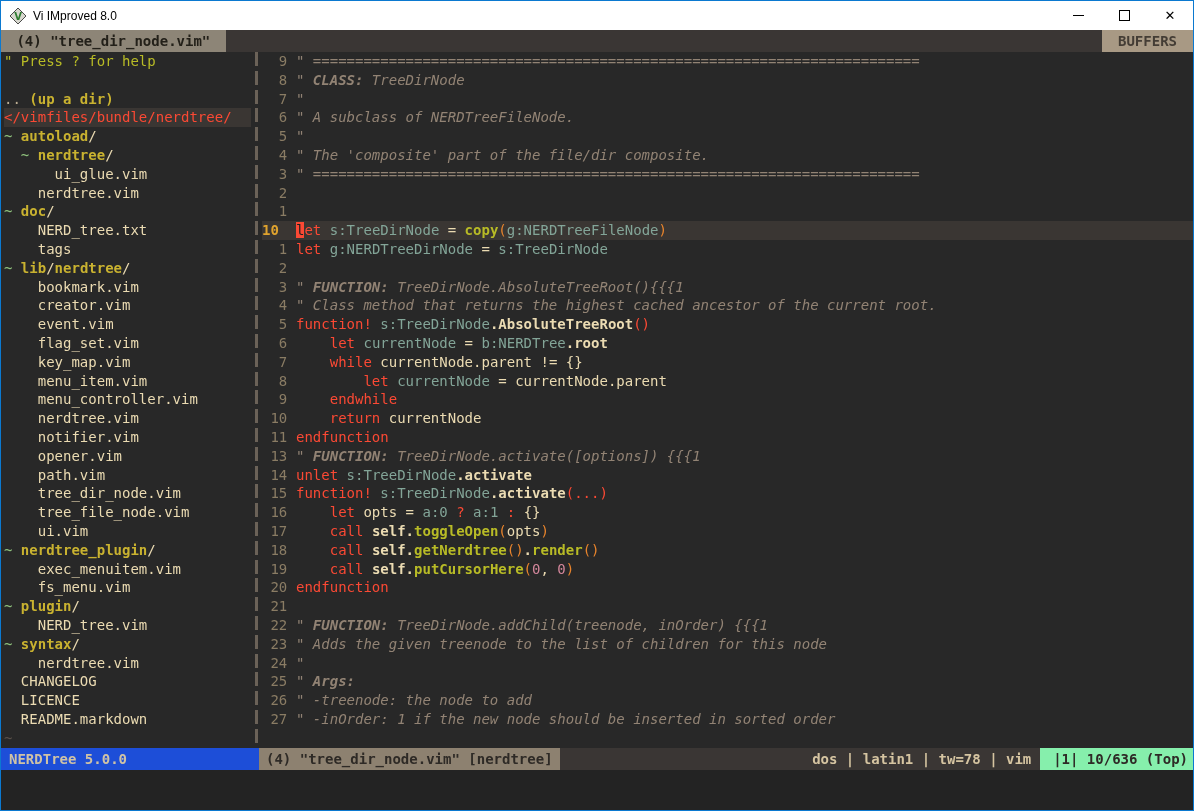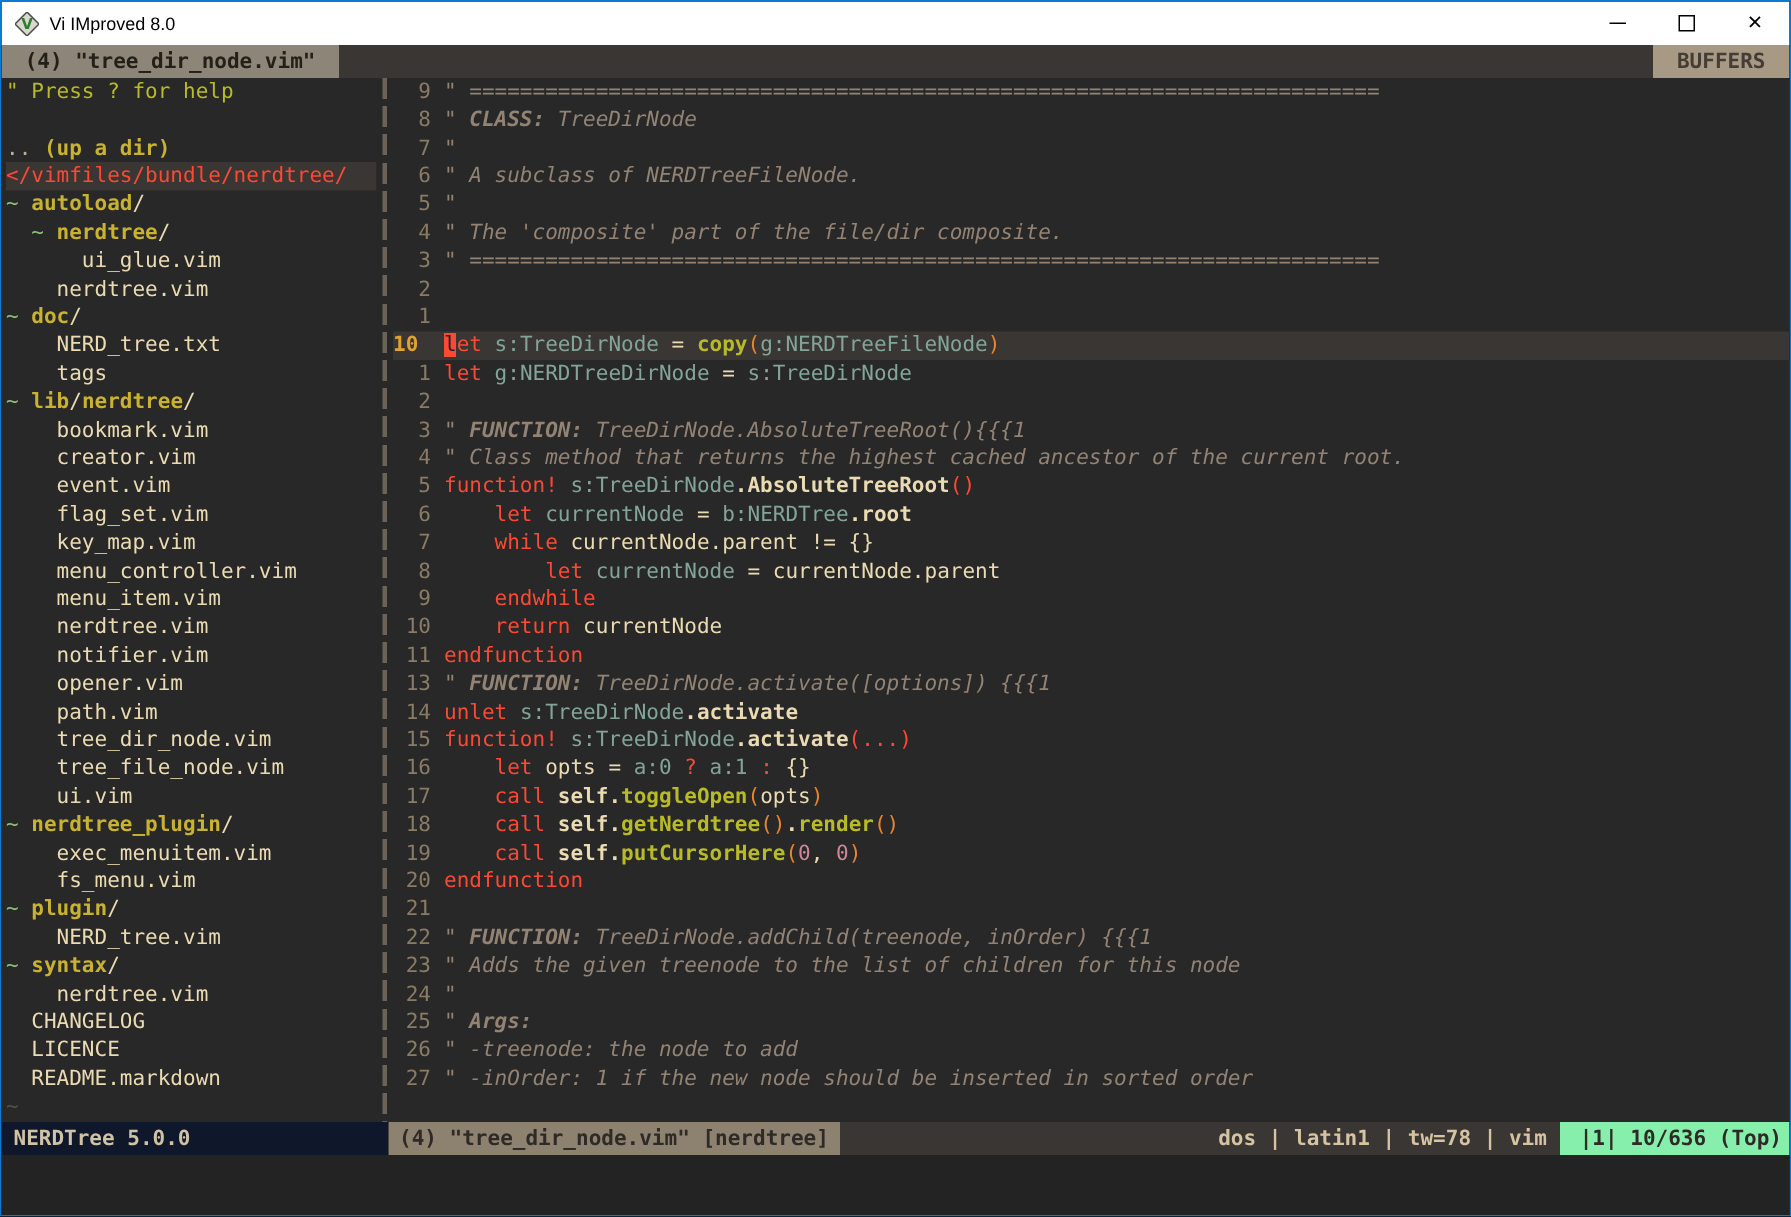--- a/index.html
+++ b/index.html
@@ -51,21 +51,21 @@
   .id{color:#83a598;}
   .fn{color:#b8bb26;font-weight:bold;}
   .sf{color:#ebdbb2;font-weight:bold;}
   .p{color:#ebdbb2;}
   .n{color:#d3869b;}
   .pr{color:#e8842c;}
   .op{color:#fb4934;}
   .curblock{background:#fb4934;color:#1d2021;}
   
   .statusbar{height:22px;display:flex;align-items:stretch;font-size:14px;font-weight:bold;flex:0 0 auto;}
-  .st-nerdtree{width:258px;flex:0 0 auto;background:#0f172a;color:#cfc2a6;display:flex;align-items:center;padding-left:8px;box-sizing:border-box;}
+  .st-nerdtree{width:258px;flex:0 0 auto;background:#1d4ed8;color:#cfc2a6;display:flex;align-items:center;padding-left:8px;box-sizing:border-box;}
   .st-file{background:#8d8170;color:#2e2a26;display:flex;align-items:center;padding:0 7px;white-space:pre;}
   .st-fill{flex:1;background:#3a3634;color:#d5c4a1;display:flex;align-items:center;justify-content:flex-end;white-space:pre;}
   .st-pos{background:#86efac;color:#2e2a26;display:flex;align-items:center;padding:0 5px;white-space:pre;}
   
   .cmdline{height:40px;background:#232323;flex:0 0 auto;}
 </style>
 </head>
 <body>
 
 <div class="window">
@@ -106,22 +106,22 @@
         <div class="row"><span class="file">    nerdtree.vim</span></div>
         <div class="row"><span class="arrow">~ </span><span class="dirname">doc</span><span class="slash">/</span></div>
         <div class="row"><span class="file">    NERD_tree.txt</span></div>
         <div class="row"><span class="file">    tags</span></div>
         <div class="row"><span class="arrow">~ </span><span class="dirname">lib</span><span class="slash">/</span><span class="dirname">nerdtree</span><span class="slash">/</span></div>
         <div class="row"><span class="file">    bookmark.vim</span></div>
         <div class="row"><span class="file">    creator.vim</span></div>
         <div class="row"><span class="file">    event.vim</span></div>
         <div class="row"><span class="file">    flag_set.vim</span></div>
         <div class="row"><span class="file">    key_map.vim</span></div>
+        <div class="row"><span class="file">    menu_item.vim</span></div>
         <div class="row"><span class="file">    menu_controller.vim</span></div>
-        <div class="row"><span class="file">    menu_item.vim</span></div>
         <div class="row"><span class="file">    nerdtree.vim</span></div>
         <div class="row"><span class="file">    notifier.vim</span></div>
         <div class="row"><span class="file">    opener.vim</span></div>
         <div class="row"><span class="file">    path.vim</span></div>
         <div class="row"><span class="file">    tree_dir_node.vim</span></div>
         <div class="row"><span class="file">    tree_file_node.vim</span></div>
         <div class="row"><span class="file">    ui.vim</span></div>
         <div class="row"><span class="arrow">~ </span><span class="dirname">nerdtree_plugin</span><span class="slash">/</span></div>
         <div class="row"><span class="file">    exec_menuitem.vim</span></div>
         <div class="row"><span class="file">    fs_menu.vim</span></div>

